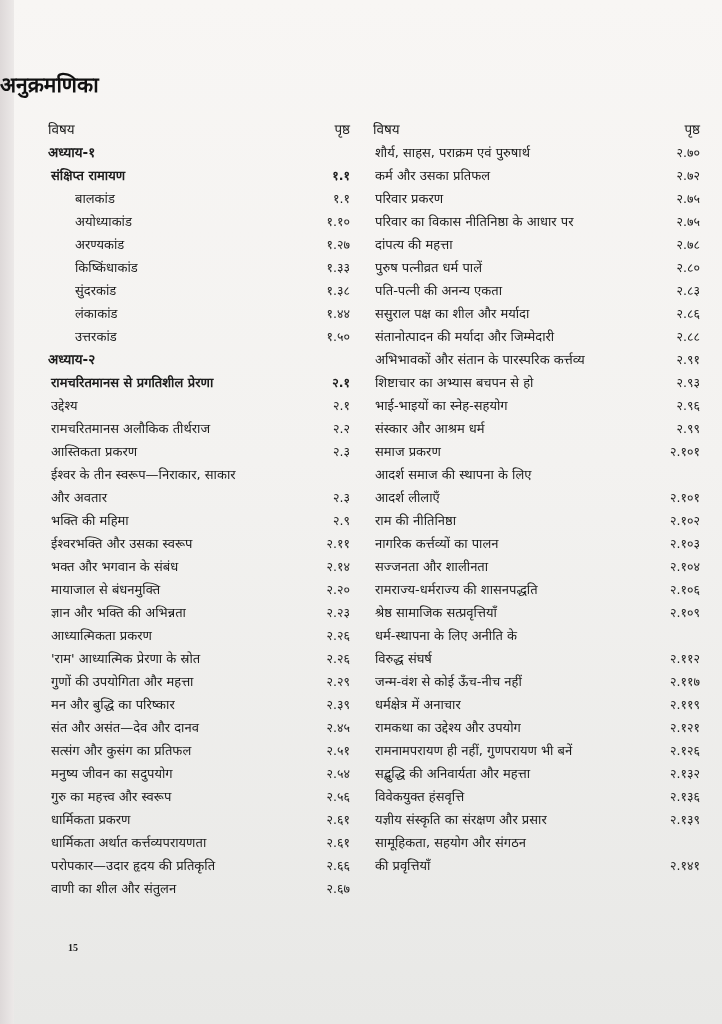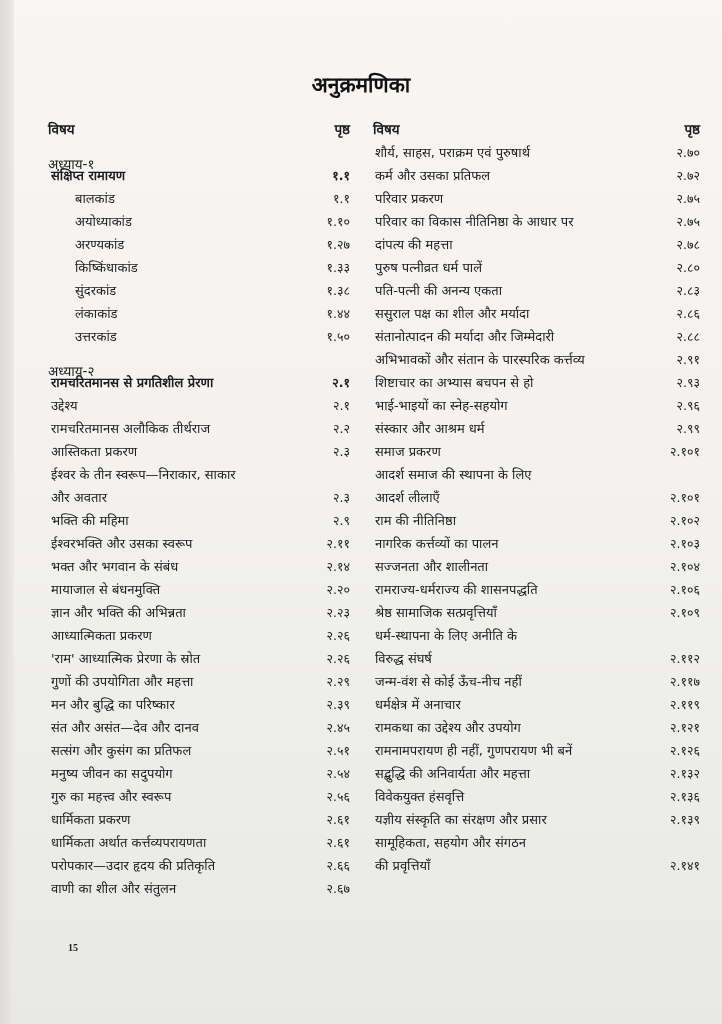--- a/index.html
+++ b/index.html
@@ -13,33 +13,33 @@
   .page {
     position: absolute; left: 0; top: 0; width: 722px; height: 1024px;
     background: linear-gradient(180deg, #f8f6f4 0%, #f3f2f0 45%, #e8e8e6 100%);
   }
   .spine {
     position: absolute; left: 0; top: 0; width: 14px; height: 1024px;
     background: linear-gradient(90deg, #ddd8d8 0%, #ece9e8 100%);
   }
   .title {
     position: absolute; top: 70px; left: 0; width: 722px;
-    text-align: center; font-size: 21px; font-weight: bold; color: #111;
+    font-size: 21px; font-weight: bold; color: #111;
   }
   .col { position: absolute; top: 118px; }
   .col.left { left: 48px; width: 302px; }
   .col.right { left: 373px; width: 327px; }
   .row {
     height: 23px; line-height: 23px; position: relative;
     font-size: 13px; white-space: nowrap;
   }
   .row .label { position: absolute; left: 0; }
   .row .page-no { position: absolute; right: 0; font-size: 12.5px; }
-  .row.header .label, .row.header .page-no { font-weight: bold; font-size: 13.5px; }
-  .row.chapter .label { font-weight: normal; font-size: 13.5px; left: 0; margin-top: 12px; }
+  .row.header .label, .row.header .page-no { font-weight: normal; font-size: 13.5px; }
+  .row.chapter .label { font-weight: bold; font-size: 13.5px; left: 0; }
   .row.bold .label, .row.bold .page-no { font-weight: bold; }
   .ind1 .label { left: 3px; }
   .ind2 .label { left: 27px; }
   .col.right .row .label { left: 2px; }
   .col.right .row.header .label { left: 0; }
   .folio {
     position: absolute; left: 68px; top: 942px;
     font-family: "Liberation Serif", serif; font-weight: bold; font-size: 10px; color: #222;
   }
 </style>

